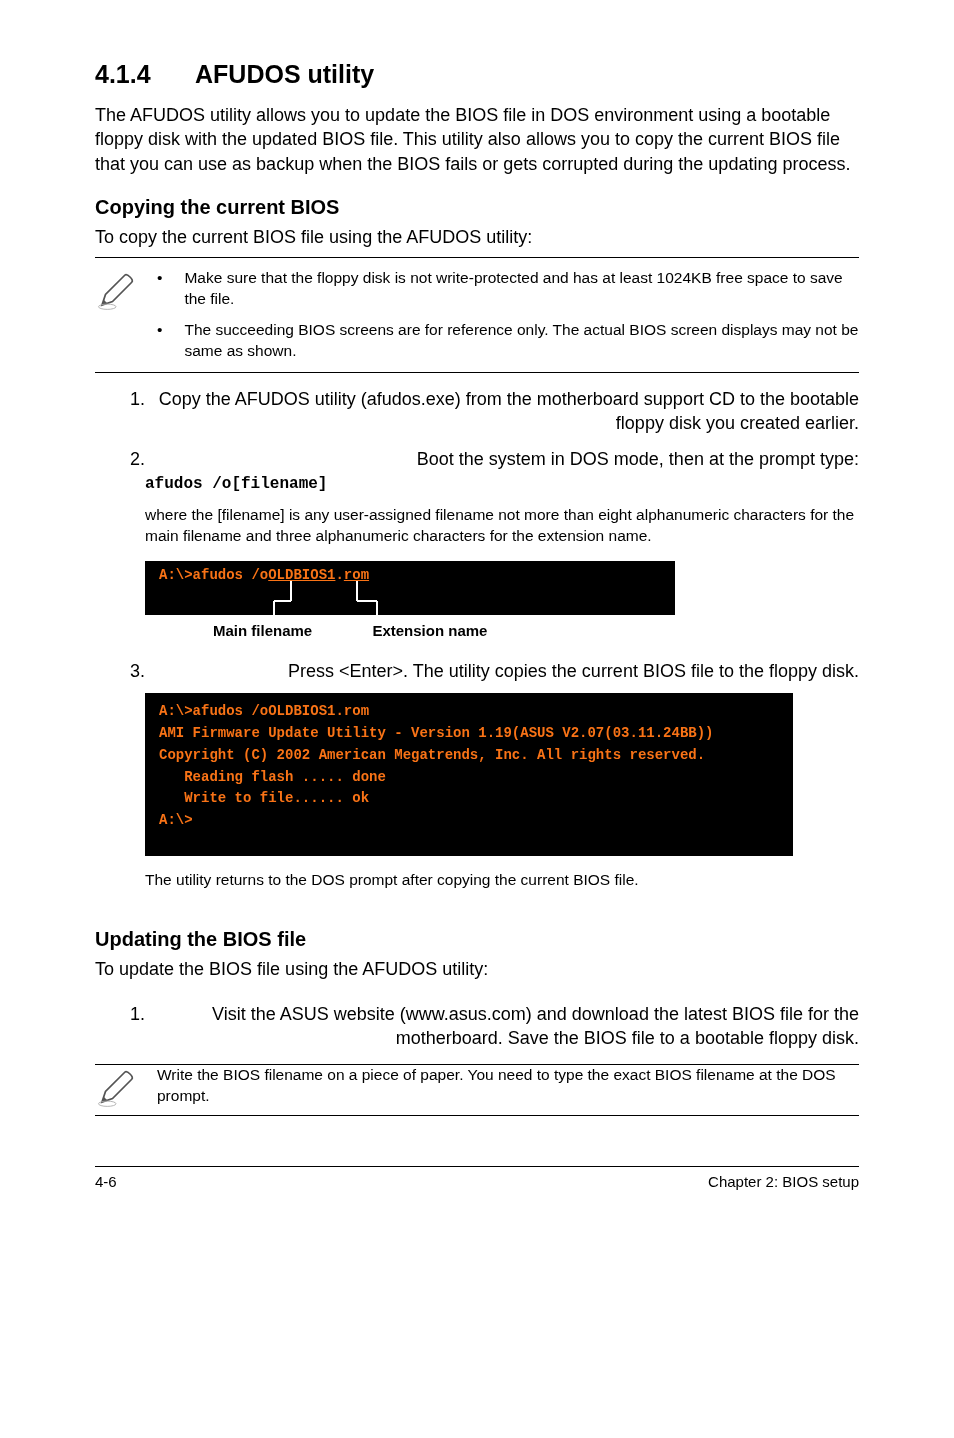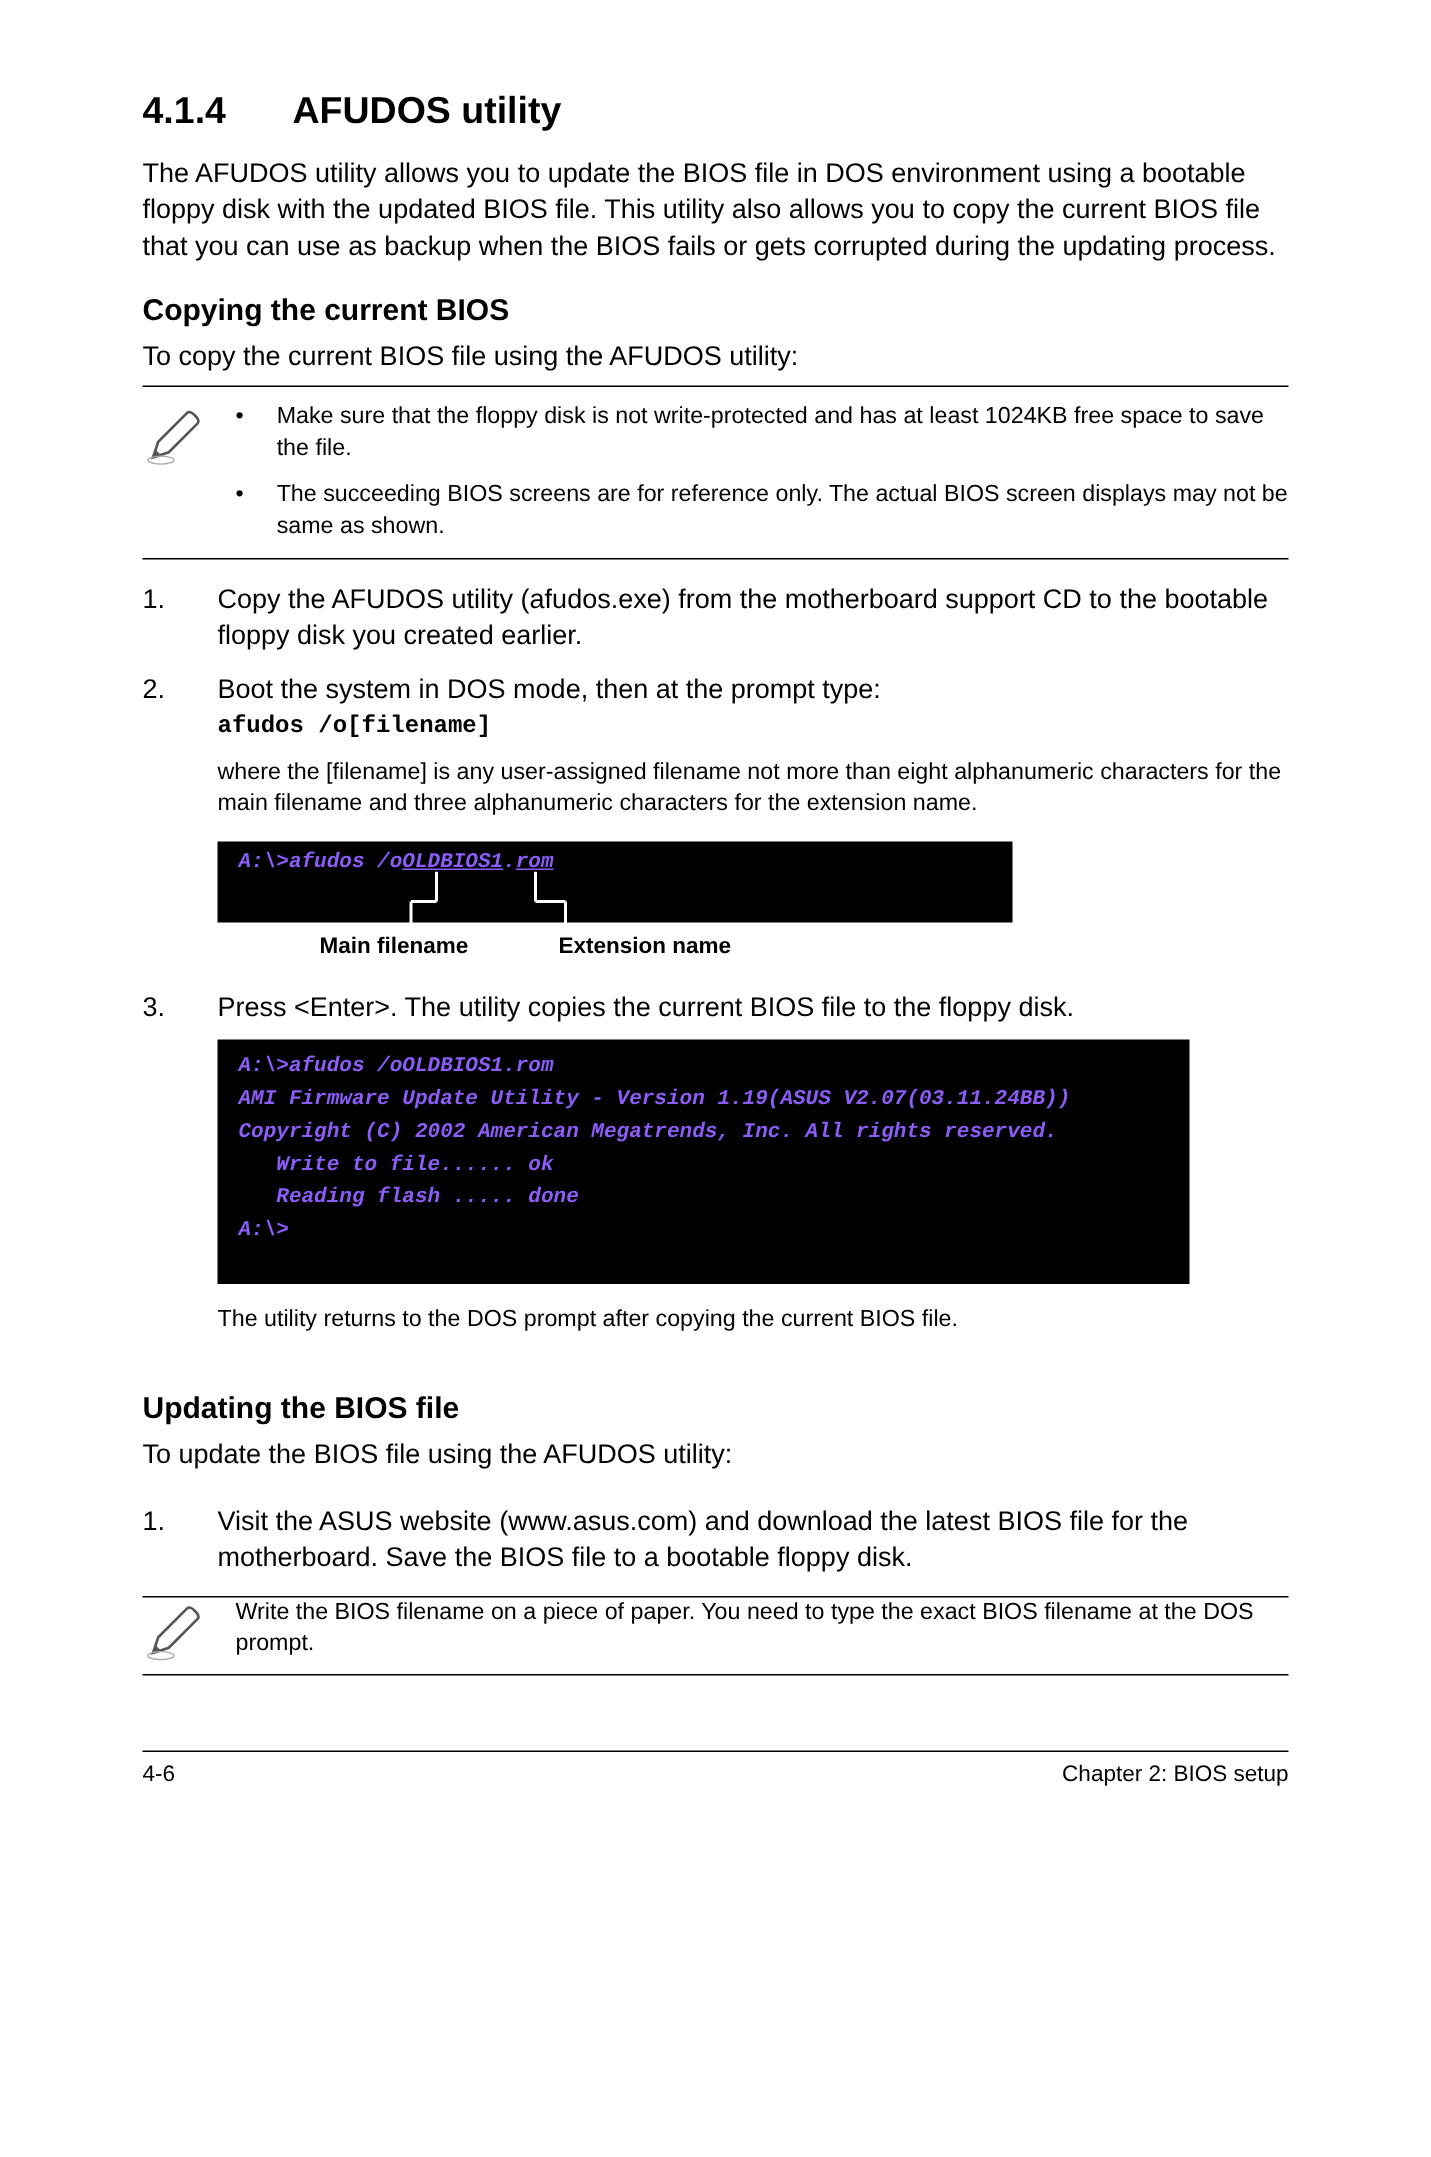--- a/index.html
+++ b/index.html
@@ -52,46 +52,45 @@
     padding: 0;
     margin: 0 0 14px 0;
   }
   ol.steps > li {
     counter-increment: step;
     display: block;
     font-size: 18px;
     line-height: 1.35;
     margin-bottom: 12px;
   }
-  ol.steps > li .li-wrap { display: flex; }
+  ol.steps > li .li-wrap { display: flex; text-align: right; }
   ol.steps > li .num { flex: 0 0 50px; }
   ol.steps > li .num::before { content: counter(step) "."; }
   ol.steps > li .txt { flex: 1; }
   .code-inline {
     font-family: "Courier New", monospace;
     font-size: 16px;
     font-weight: bold;
     margin: 2px 0 10px 50px;
   }
   .indented-note {
     font-size: 15.5px;
     line-height: 1.35;
     margin: 0 0 14px 50px;
   }
   .terminal {
     background: #000;
-    color: #8b5cf6;
+    color: #f97316;
     font-family: "Courier New", monospace;
     font-size: 14px;
     font-weight: bold;
     padding: 8px 14px 8px 14px;
     margin: 0 0 0 50px;
     line-height: 1.55;
     position: relative;
-    font-style: italic;
   }
   .terminal.small {
     width: 530px;
     padding: 4px 14px 28px 14px;
     box-sizing: border-box;
     overflow: visible;
   }
   .terminal .underline { text-decoration: underline; }
   .callout-lines {
     position: absolute;
@@ -198,22 +197,22 @@
     <li>
       <div class="li-wrap">
           <span class="num"></span>
           <span class="txt">Press &lt;Enter&gt;. The utility copies the current BIOS file to the floppy disk.</span>
         </div>
       <div style="height:10px"></div>
       <div class="terminal" style="width:620px; padding-bottom:24px;">
         <div class="term-code">A:\&gt;afudos /oOLDBIOS1.rom</div>
         <div class="term-code">AMI Firmware Update Utility - Version 1.19(ASUS V2.07(03.11.24BB))</div>
         <div class="term-code">Copyright (C) 2002 American Megatrends, Inc. All rights reserved.</div>
+        <div class="term-code">   Reading flash ..... done</div>
         <div class="term-code">   Write to file...... ok</div>
-        <div class="term-code">   Reading flash ..... done</div>
         <div class="term-code">A:\&gt;</div>
       </div>
       <div class="post-term">The utility returns to the DOS prompt after copying the current BIOS file.</div>
     </li>
   </ol>
 
   <h3 class="sub">Updating the BIOS file</h3>
   <p class="body">To update the BIOS file using the AFUDOS utility:</p>
 
   <ol class="steps">

